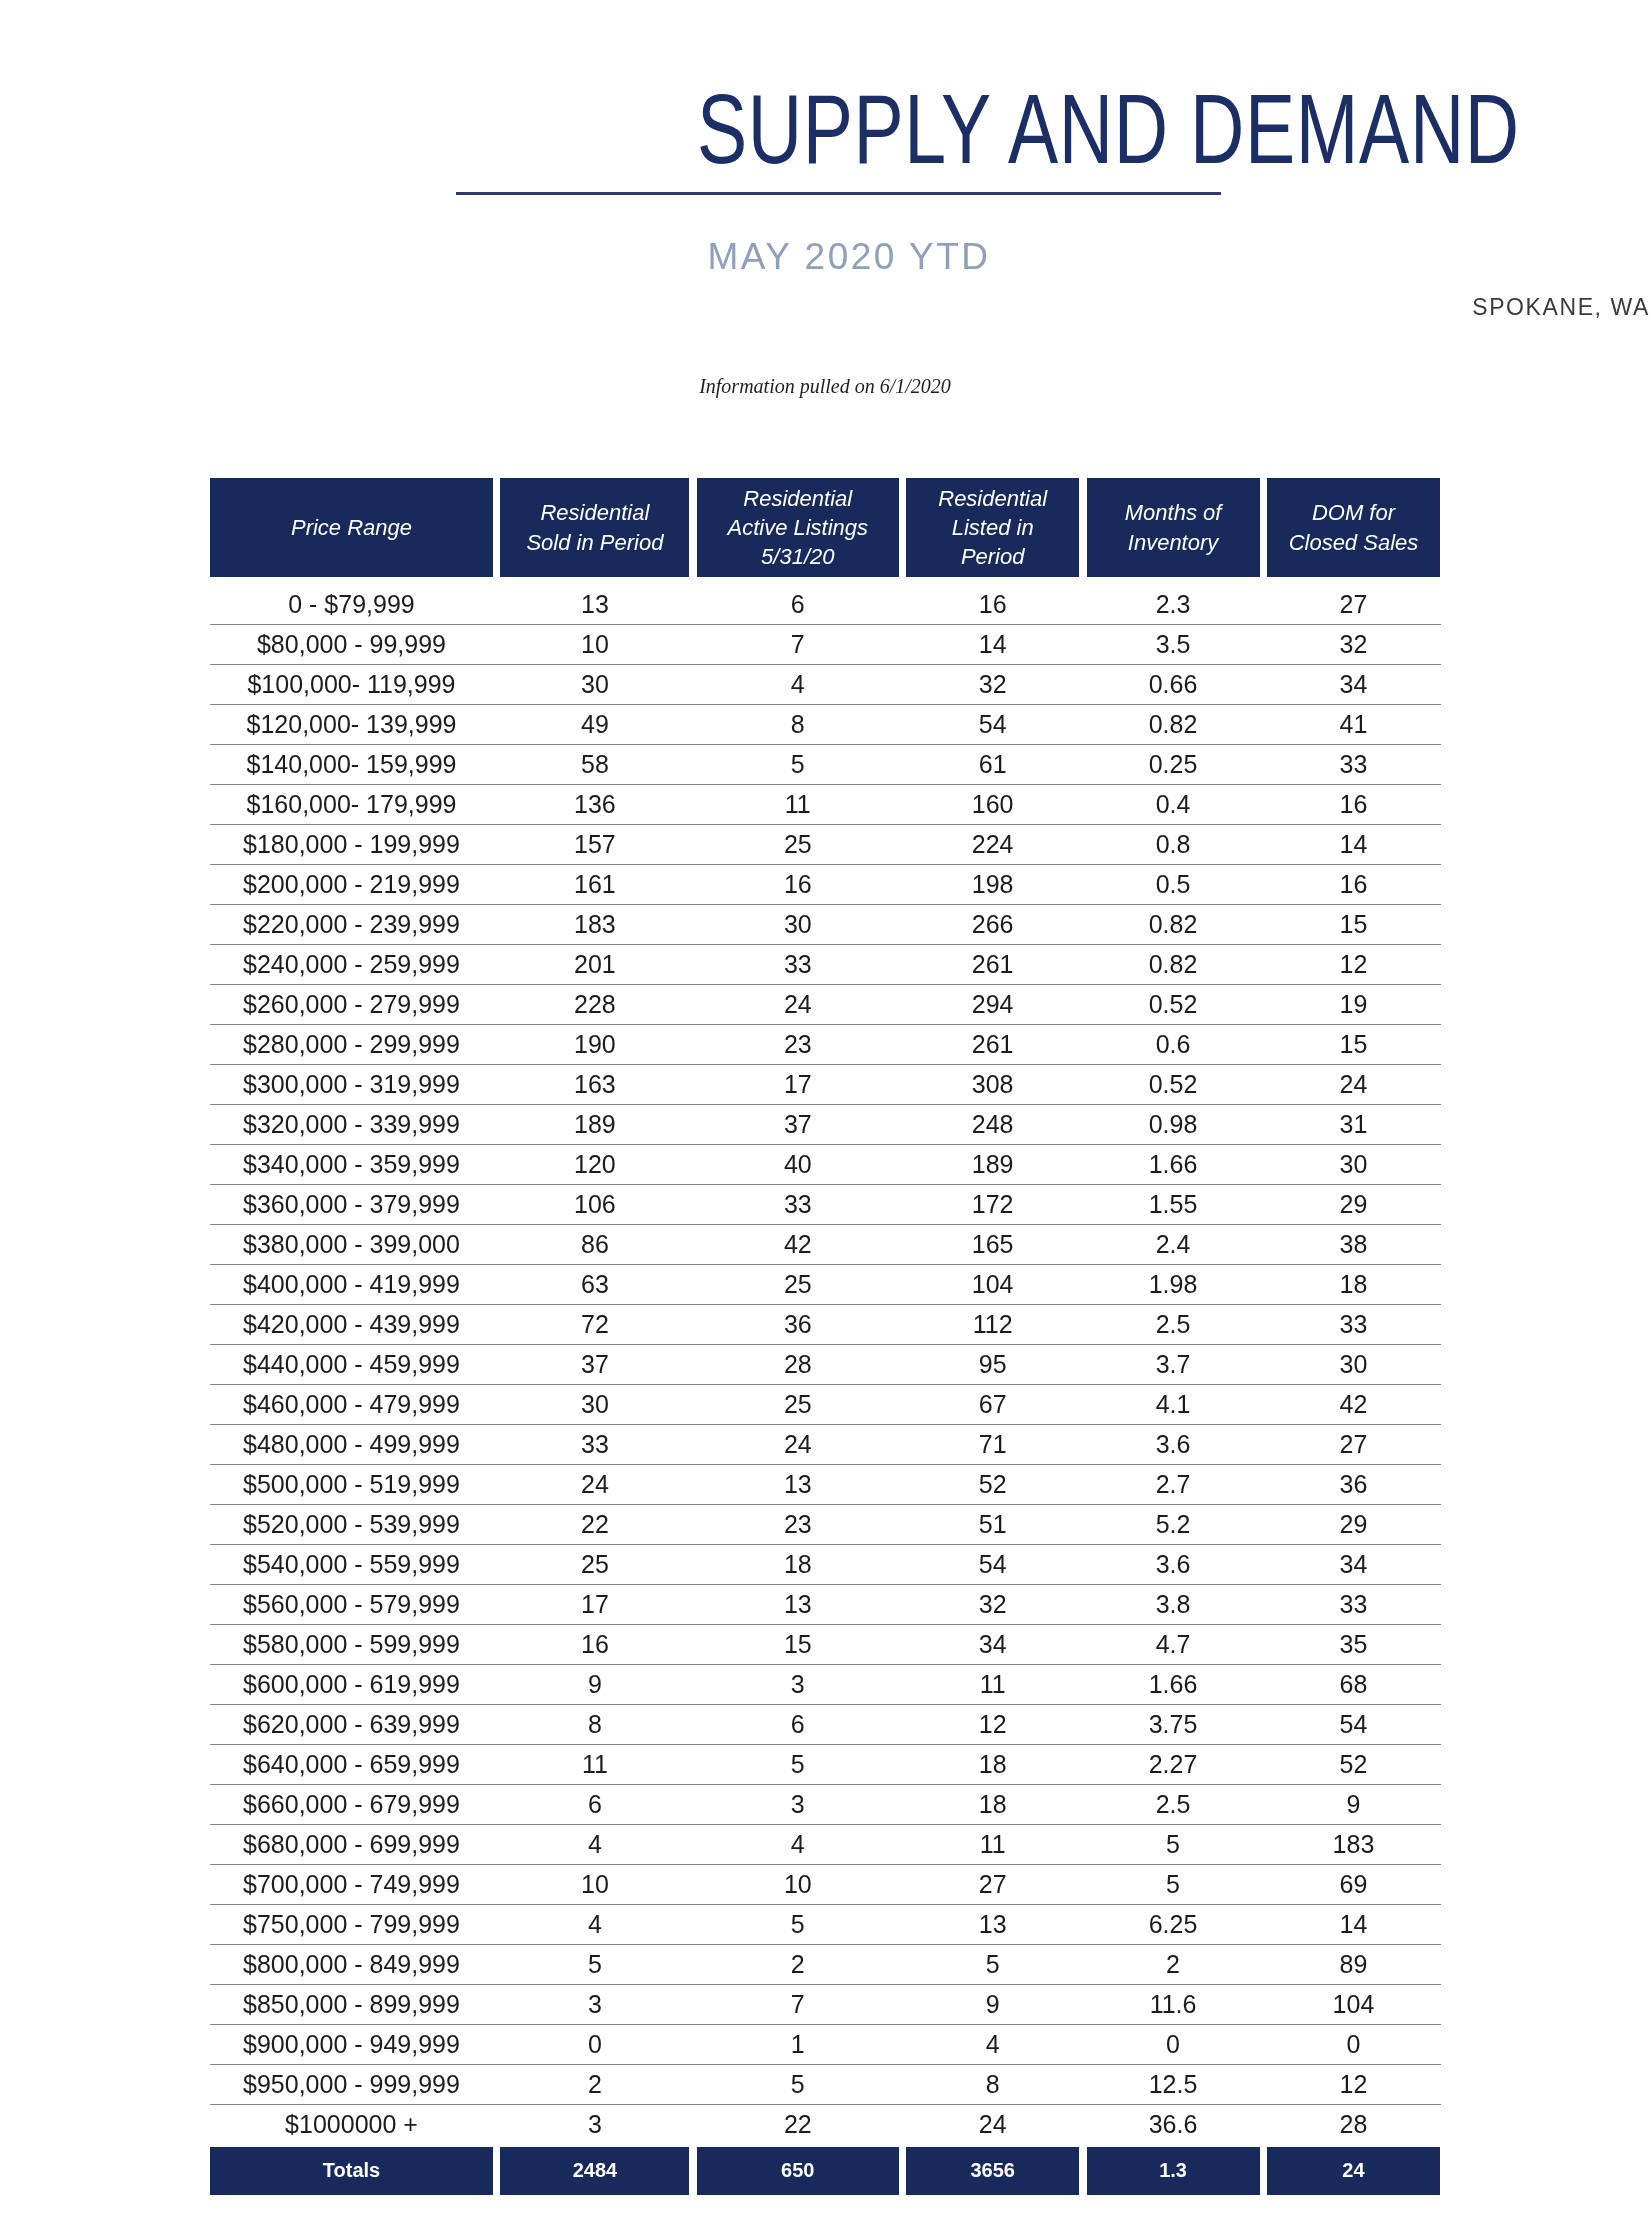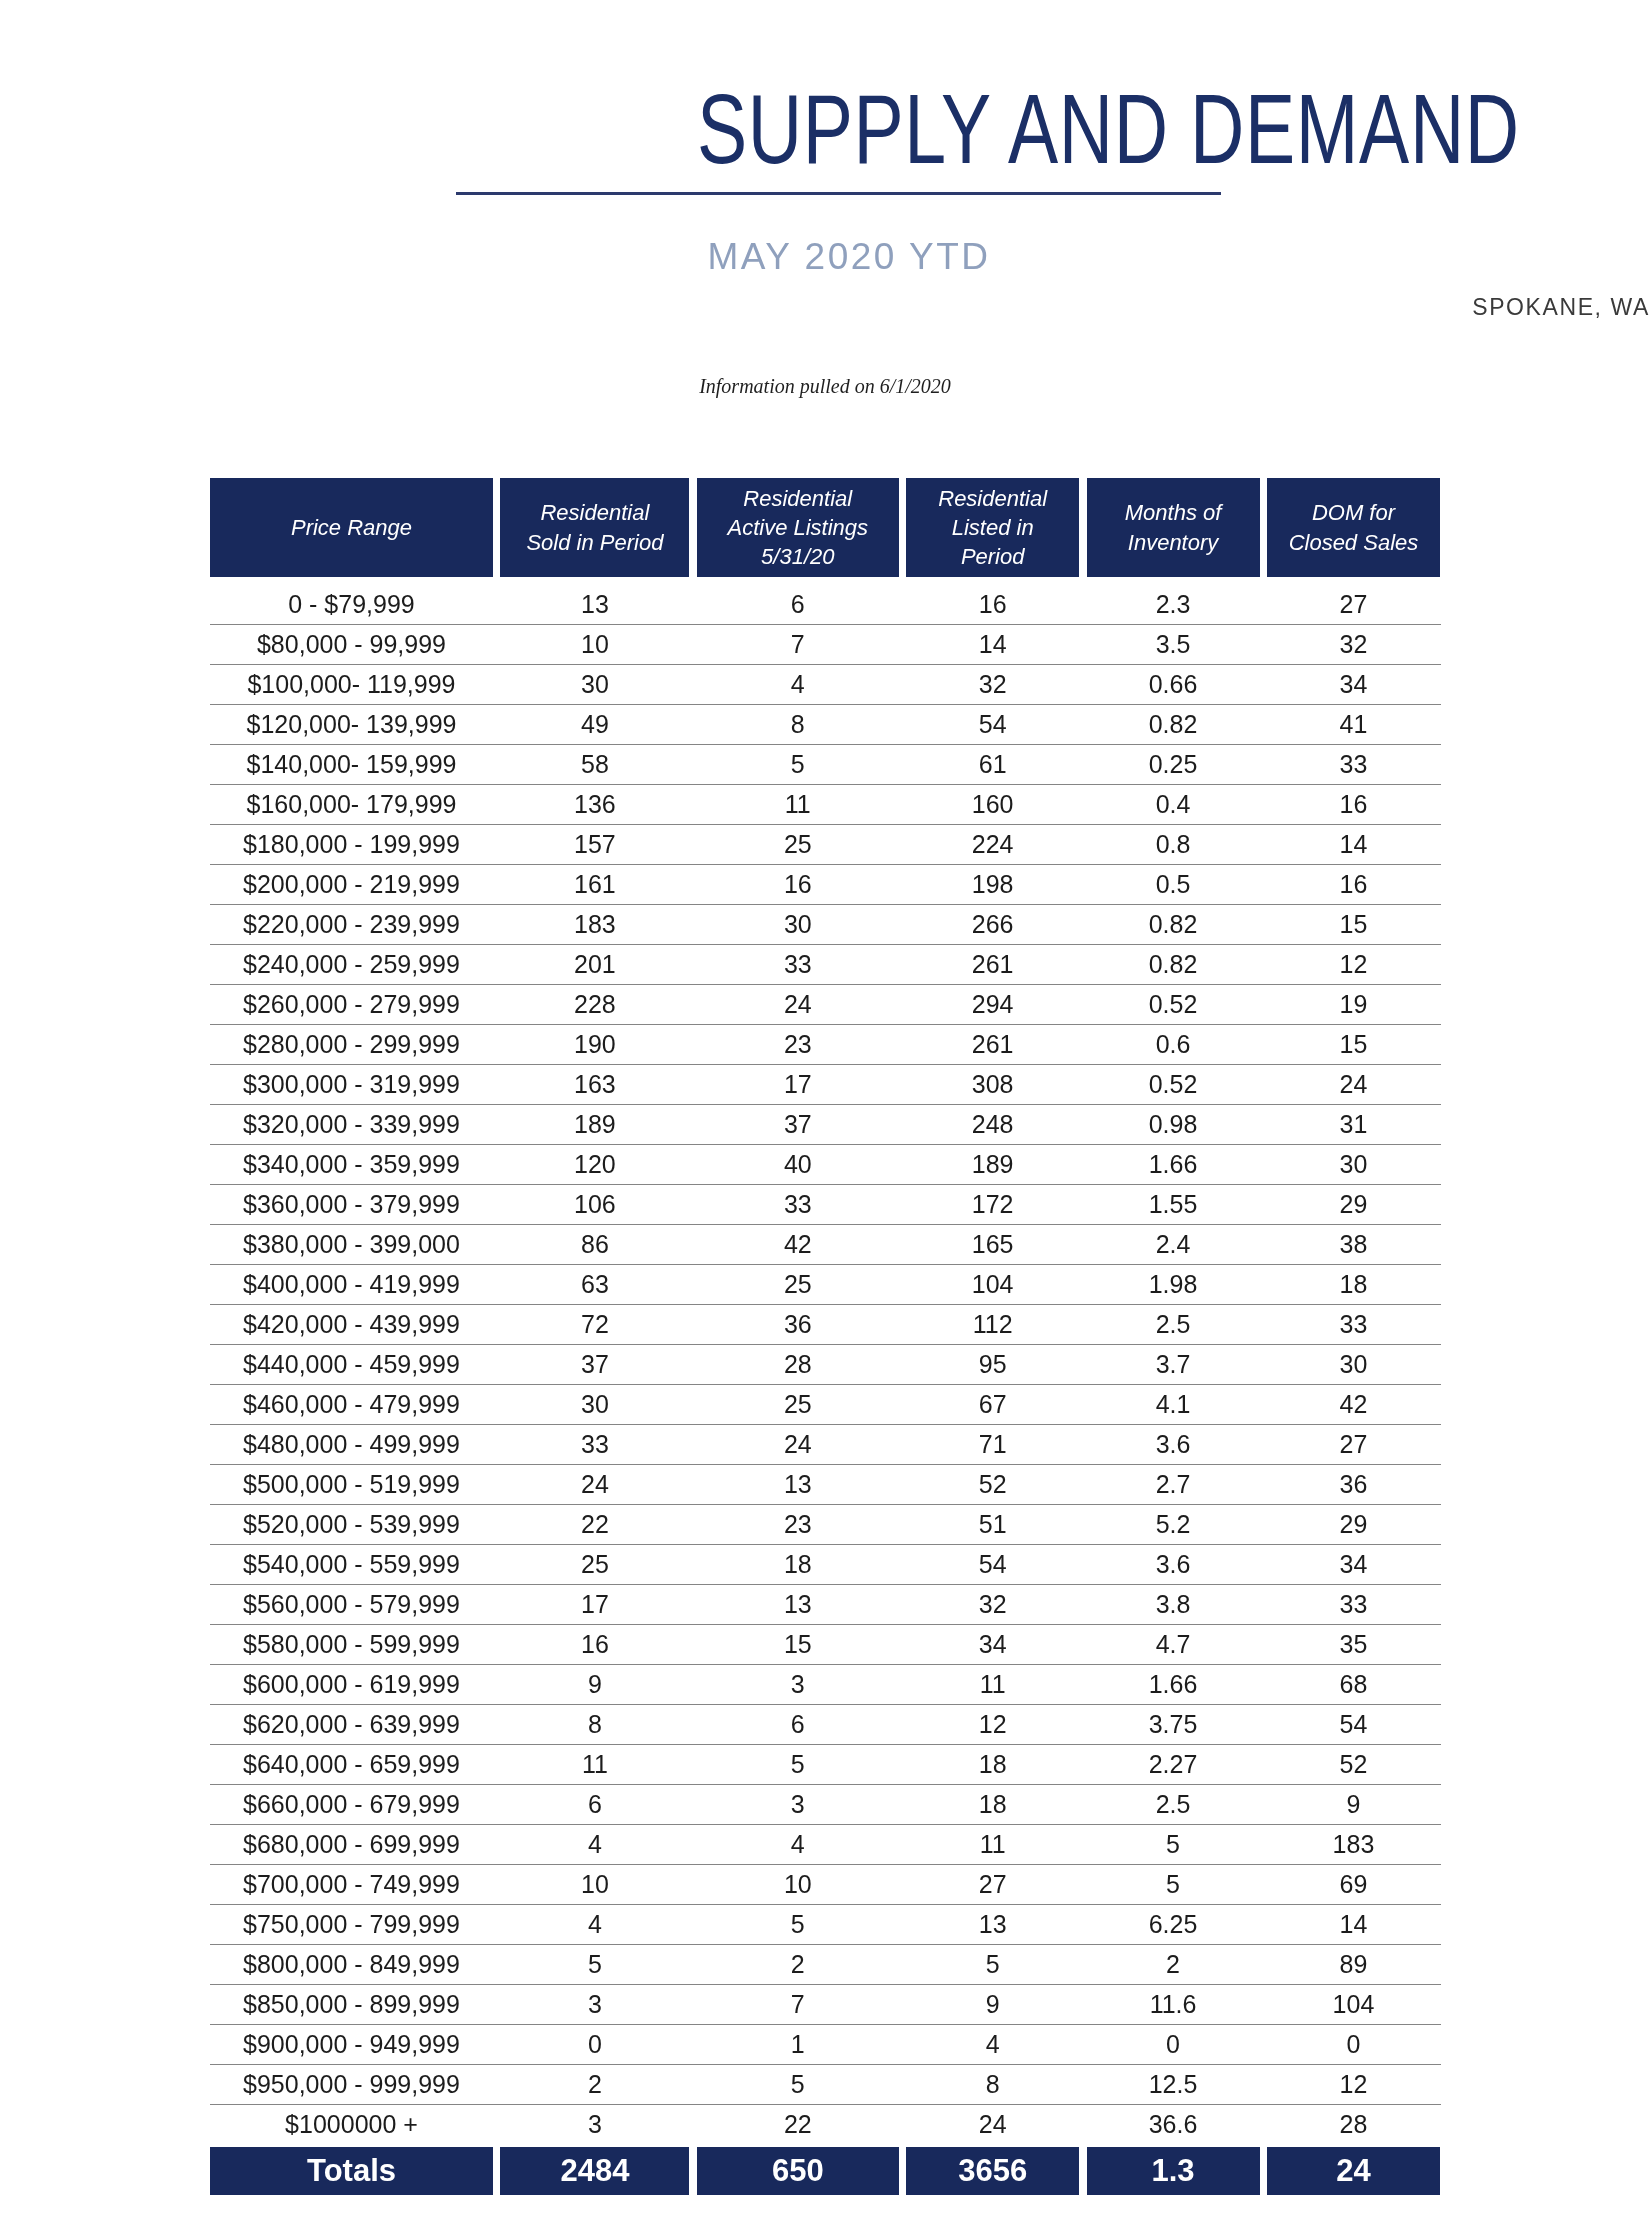--- a/index.html
+++ b/index.html
@@ -54,21 +54,21 @@
     display:grid;grid-template-columns:283px 189px 202px 173px 173px 173px;column-gap:7.4px;
     align-items:center;
   }
   .row:last-child{border-bottom:none;}
   .dcell{
     text-align:center;font-size:25px;color:var(--text);line-height:37px;white-space:nowrap;
   }
   .totals{margin-top:2.5px;}
   .tcell{
     background:var(--navy);color:#ffffff;font-weight:bold;
-    font-size:31px;height:48px;
+    font-size:20px;height:48px;
     display:flex;align-items:center;justify-content:center;text-align:center;
   }
 </style>
 </head>
 <body>
 
 <div class="title"><span class="title-inner">SUPPLY AND DEMAND</span></div>
 <div class="title-rule"></div>
 <div class="subtitle">MAY 2020 YTD</div>
 <div class="location">SPOKANE, WA</div>

